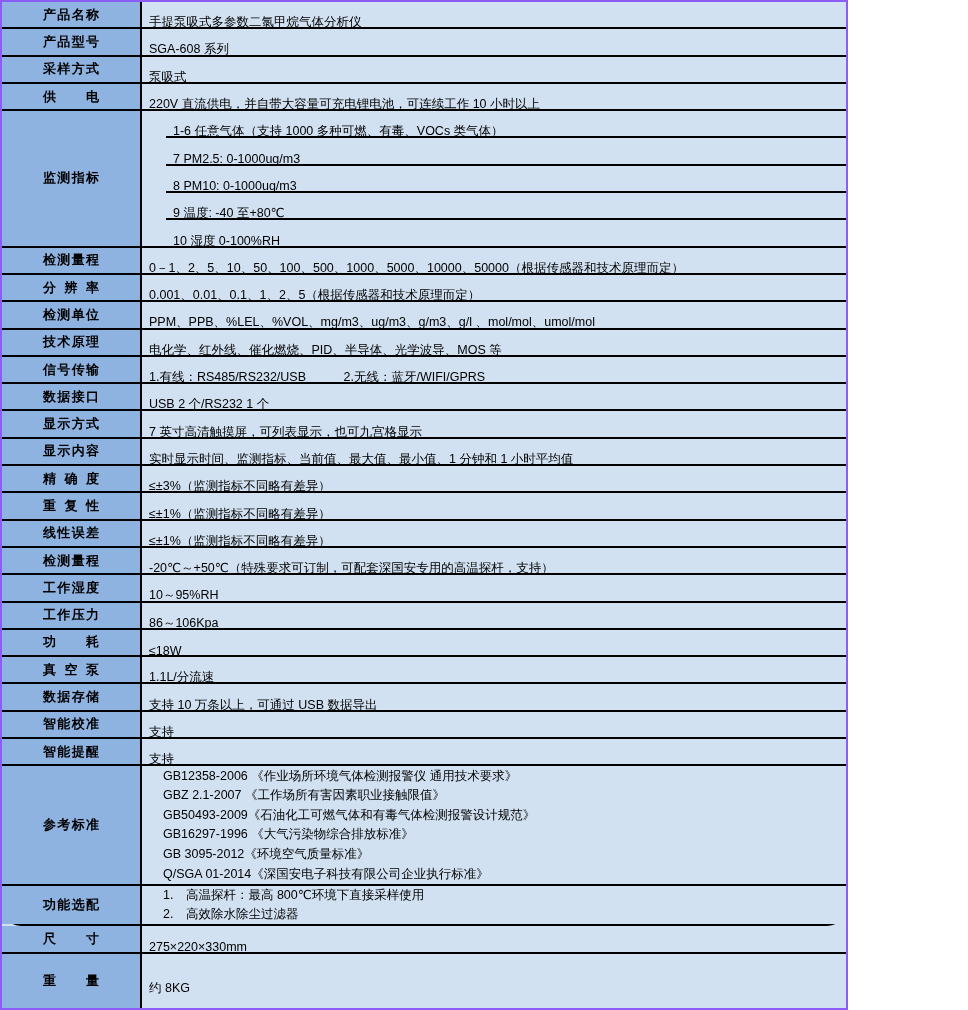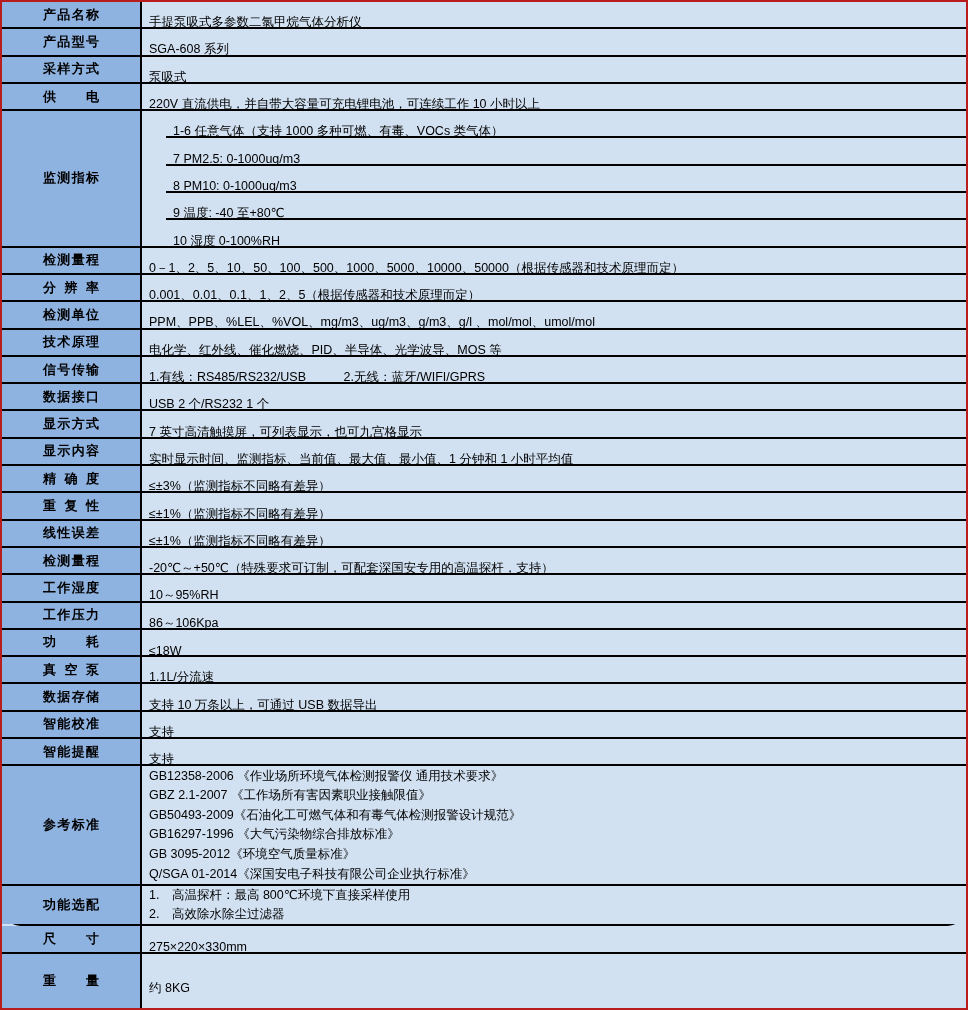--- a/index.html
+++ b/index.html
@@ -1,19 +1,19 @@
 <!DOCTYPE html>
 <html><head>
 <meta charset="utf-8">
 <style>
   html,body{margin:0;padding:0;background:#fff;}
   .spec-table{
     box-sizing:border-box;
-    width:968px;height:1010px;
-    border:2px solid #b91c1c;
+    width:848px;height:1010px;
+    border:2px solid #8b5cf6;
     display:flex;flex-direction:column;
     background:#D2E1F2;
     font-family:"Liberation Sans","DejaVu Sans",sans-serif;
     color:#000;
     overflow:hidden;
   }
   .r{display:flex;flex:0 0 27.3px;border-bottom:2px solid #000;box-sizing:border-box;min-height:0;}
   .r.monitor{flex:0 0 136.5px;}
   .r.standards{flex:0 0 120px;}
   .r.options{flex:0 0 40px;border-radius:19px;}
@@ -33,21 +33,21 @@
     background:#D2E1F2;
     display:flex;align-items:center;
     padding:16px 8px 0 7px;
     font-size:12.5px;
     white-space:pre-wrap;
     overflow:hidden;
   }
   .subcol{flex:1 1 auto;display:flex;flex-direction:column;min-width:0;margin-left:24px;}
   .sub{flex:1 1 0;border-bottom:2px solid #000;box-sizing:border-box;}
   .sub:last-child{border-bottom:none;}
-  .v.block{flex-direction:column;align-items:stretch;justify-content:center;padding:2px 8px 2px 7px;}
+  .v.block{flex-direction:column;align-items:stretch;justify-content:center;padding:2px 8px 2px 21px;}
   .ln{line-height:19.6px;white-space:pre-wrap;font-size:12.5px;}
   .r.options .ln{line-height:19px;}
 </style>
 </head>
 <body>
 
 <div class="spec-table">
 
   <div class="r">
     <div class="l">

